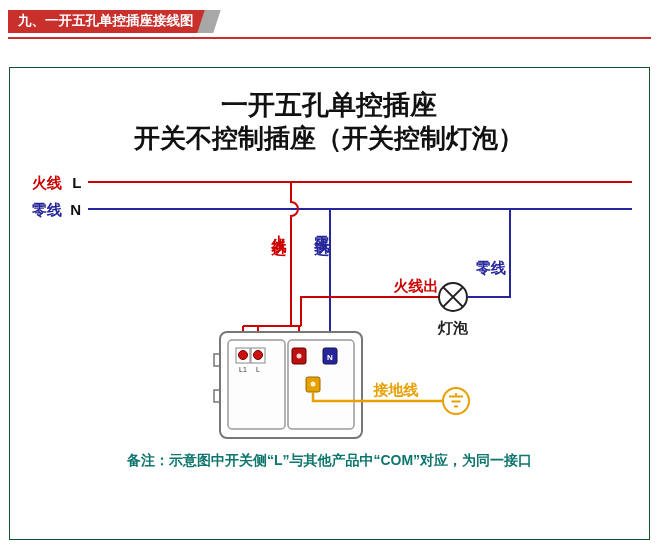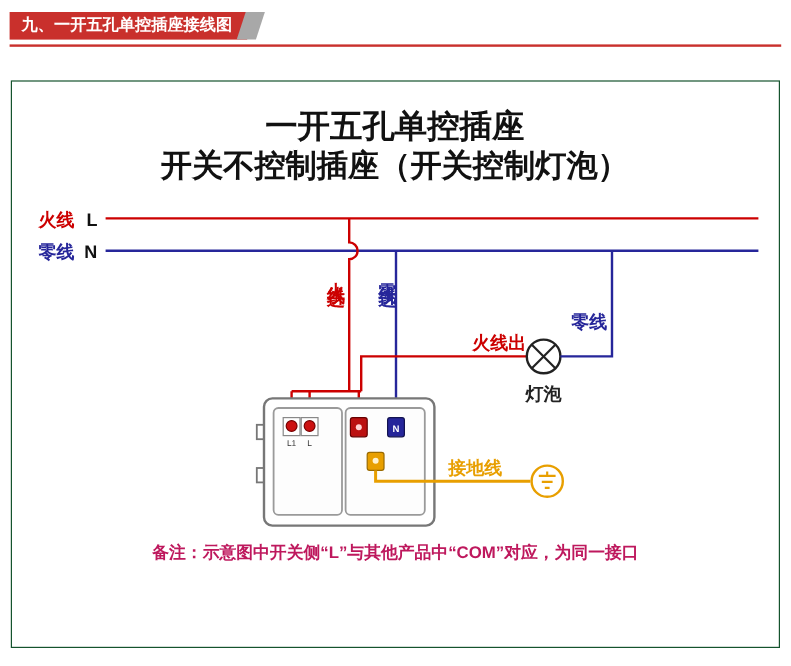--- a/index.html
+++ b/index.html
@@ -24,21 +24,21 @@
   svg text { font-family:"Liberation Sans","DejaVu Sans",sans-serif; }
   .vlabel {
     position:absolute; width:18px; font-size:15px; font-weight:bold;
     writing-mode:vertical-rl; text-orientation:upright; letter-spacing:3px;
     line-height:18px;
   }
   .vlabel.red { color:#cc0000; }
   .vlabel.blue { color:#26269a; }
   .note {
     position:absolute; left:0; top:384px; width:100%; text-align:center;
-    color:#be185d; font-size:14px; font-weight:bold;
+    color:#0f766e; font-size:14px; font-weight:bold;
   }
 </style>
 </head>
 <body>
 
 <div class="header">
   <div class="tab">九、一开五孔单控插座接线图</div>
   <div class="tab-fold"></div>
 </div>
 <div class="header-rule"></div>

